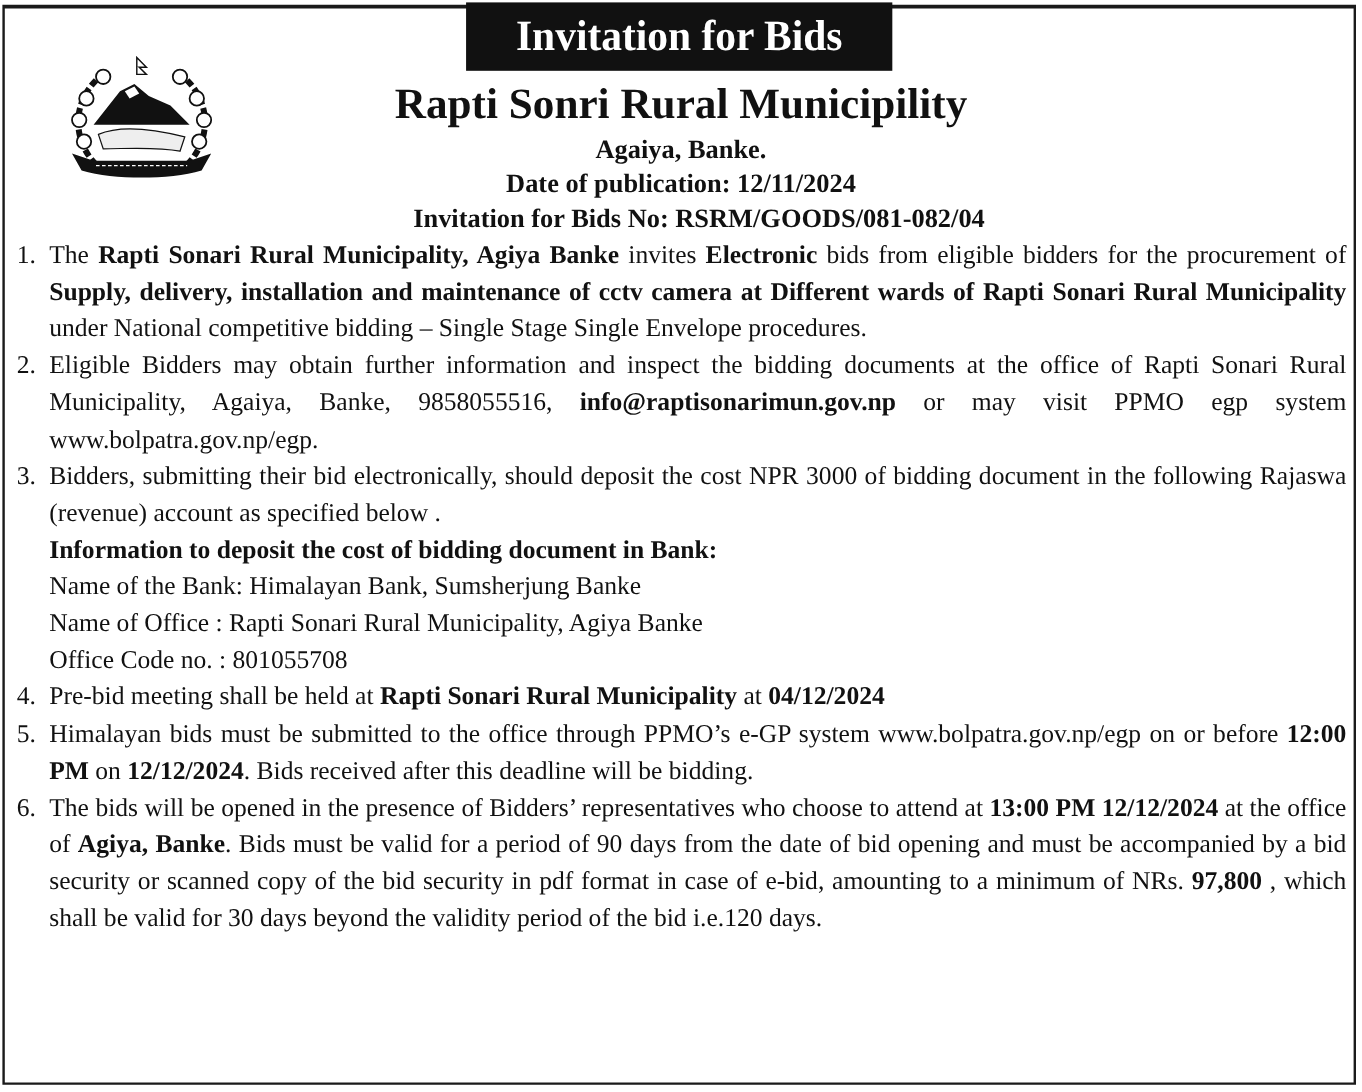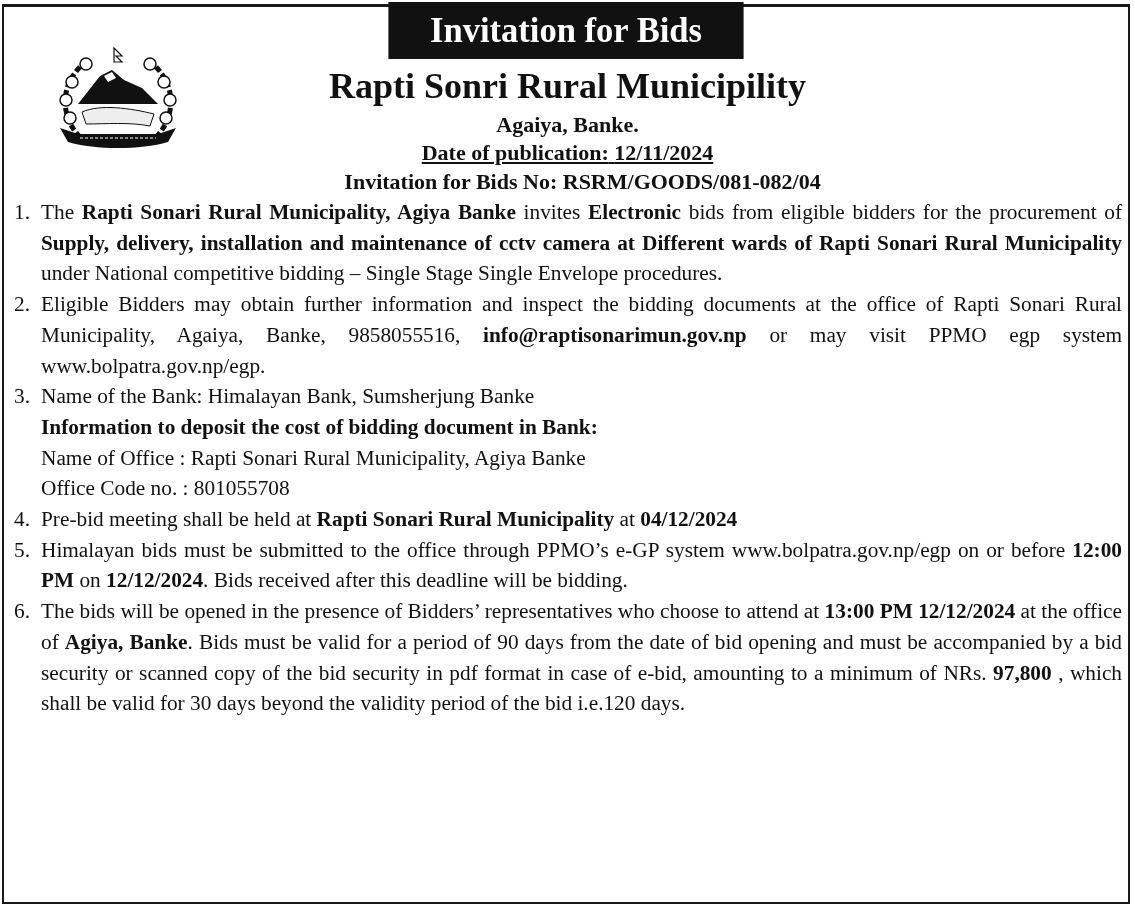--- a/index.html
+++ b/index.html
@@ -12,21 +12,21 @@
     .banner {
       position: absolute; left: 381px; top: 2px; width: 370px; height: 57px;
       background: #111; color: #fff; text-align: center;
       font-family: "Liberation Serif", serif; font-weight: bold; font-size: 36px; line-height: 57px;
       transform: scaleX(0.96);
     }
     .emblem { position: absolute; left: 50px; top: 42px; width: 136px; height: 112px; }
     .center-line { position: absolute; left: 0; width: 1135px; text-align: center; font-family: "Liberation Serif", serif; font-weight: bold; color: #111; }
     .muni { top: 64px; font-size: 36px; line-height: 44px; left: 0; padding-left: 0; }
     .addr { top: 112px; font-size: 22px; line-height: 26px; text-align: center; }
-    .pubdate { top: 139px; font-size: 22px; line-height: 28px; text-decoration: underline; }
+    .pubdate { top: 139px; font-size: 22px; line-height: 28px; }
     .ifbno { top: 168px; font-size: 22px; line-height: 28px; padding-left: 15px; }
     .body {
       position: absolute; left: 14px; top: 197px; width: 1108px;
       font-family: "Liberation Serif", serif; font-size: 21.3px; line-height: 30.7px; color: #111;
     }
     .item { position: relative; padding-left: 27px; text-align: justify; }
     .num { position: absolute; left: 0; top: 0; }
     b { font-weight: bold; }
     .sub { padding-left: 27px; }
   </style>
@@ -82,24 +82,25 @@
     <span>The </span><b>Rapti Sonari Rural Municipality, Agiya Banke</b><span>  invites </span><b>Electronic</b><span> bids from eligible bidders for the procurement of </span><b>Supply, delivery, installation and maintenance of cctv camera at Different wards of Rapti Sonari Rural Municipality</b><span> under National competitive bidding – Single Stage Single Envelope procedures.</span>
   </div>
 
   <div class="item">
     <span class="num">2.</span>
     <span>Eligible Bidders may obtain further information and inspect the bidding documents at the office of Rapti Sonari Rural Municipality, Agaiya, Banke, 9858055516, </span><b>info@raptisonarimun.gov.np</b><span> or may visit PPMO egp system www.bolpatra.gov.np/egp.</span>
   </div>
 
   <div class="item">
     <span class="num">3.</span>
+    <span>Bidders, submitting their bid electronically, should deposit the cost NPR 3000 of bidding document in the following Rajaswa (revenue) account as specified below .</span>
   </div>
   <div class="sub">
+    <div><b>Information to deposit the cost of bidding document in Bank:</b></div>
     <div>Name of the Bank: Himalayan  Bank, Sumsherjung Banke</div>
-    <div><b>Information to deposit the cost of bidding document in Bank:</b></div>
     <div>Name of Office : Rapti Sonari Rural Municipality, Agiya Banke</div>
     <div>Office Code no.  : 801055708</div>
   </div>
 
   <div class="item">
     <span class="num">4.</span>
     <span>Pre-bid meeting shall be held at </span><b>Rapti Sonari Rural Municipality</b><span>  at </span><b>04/12/2024</b>
   </div>
 
   <div class="item">

